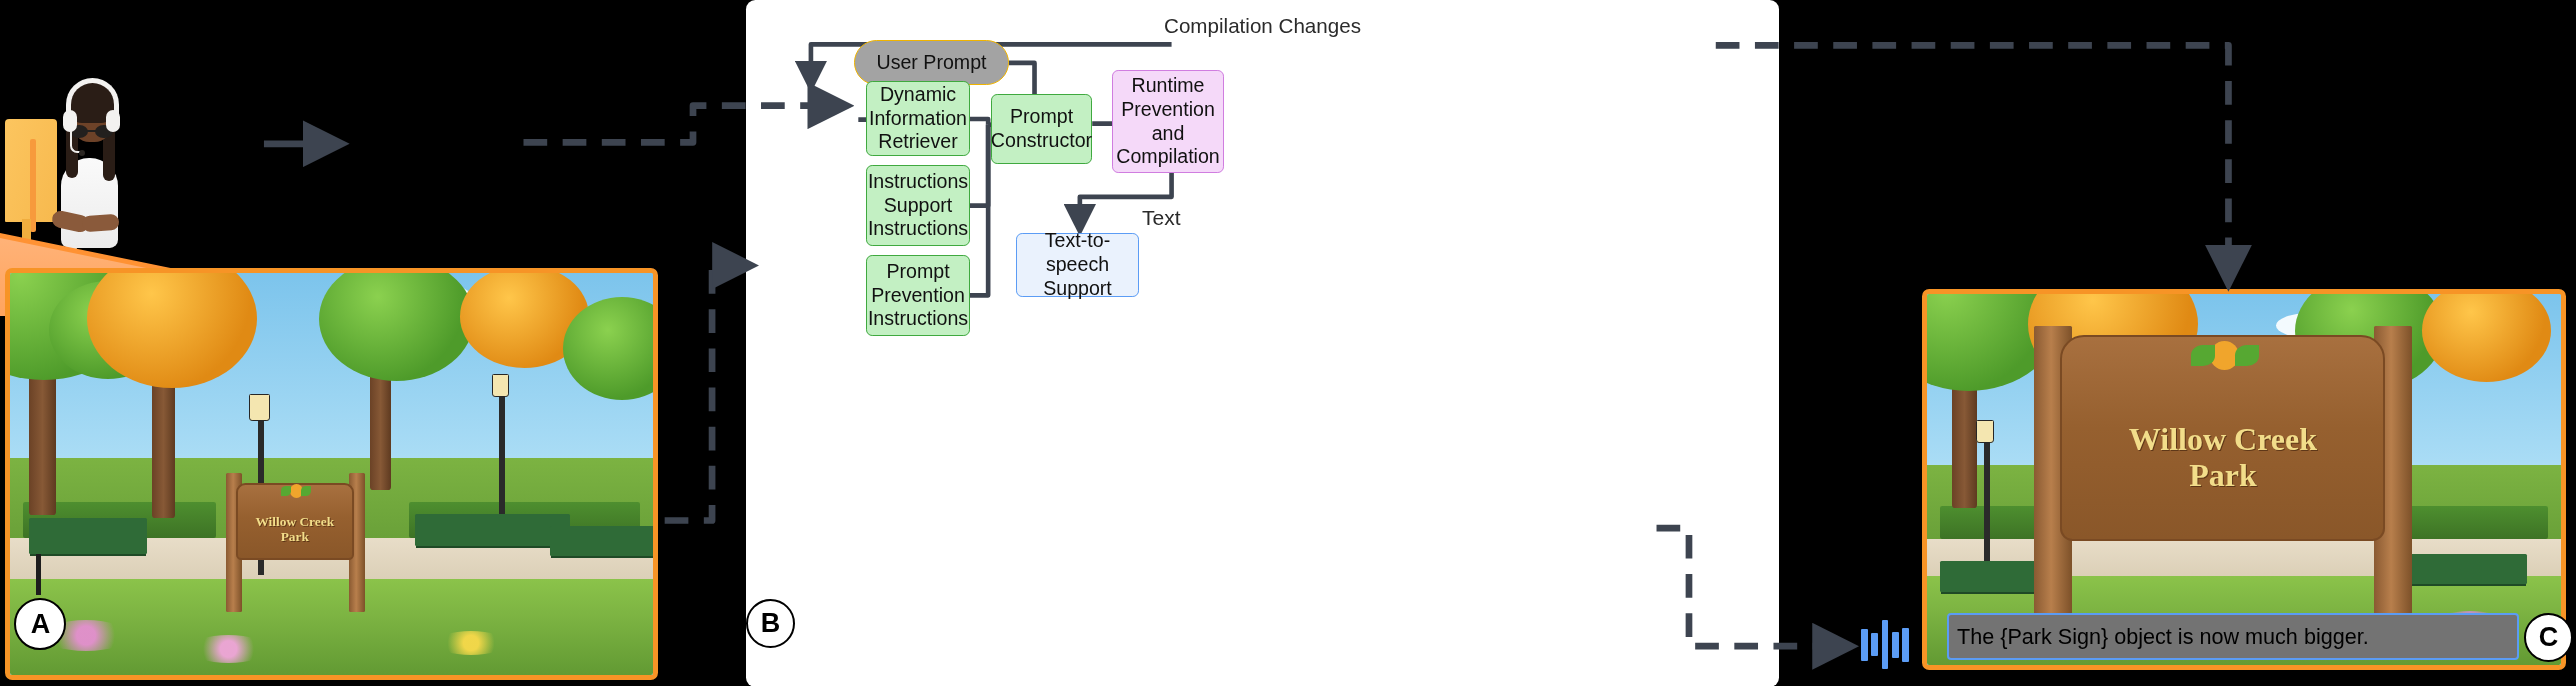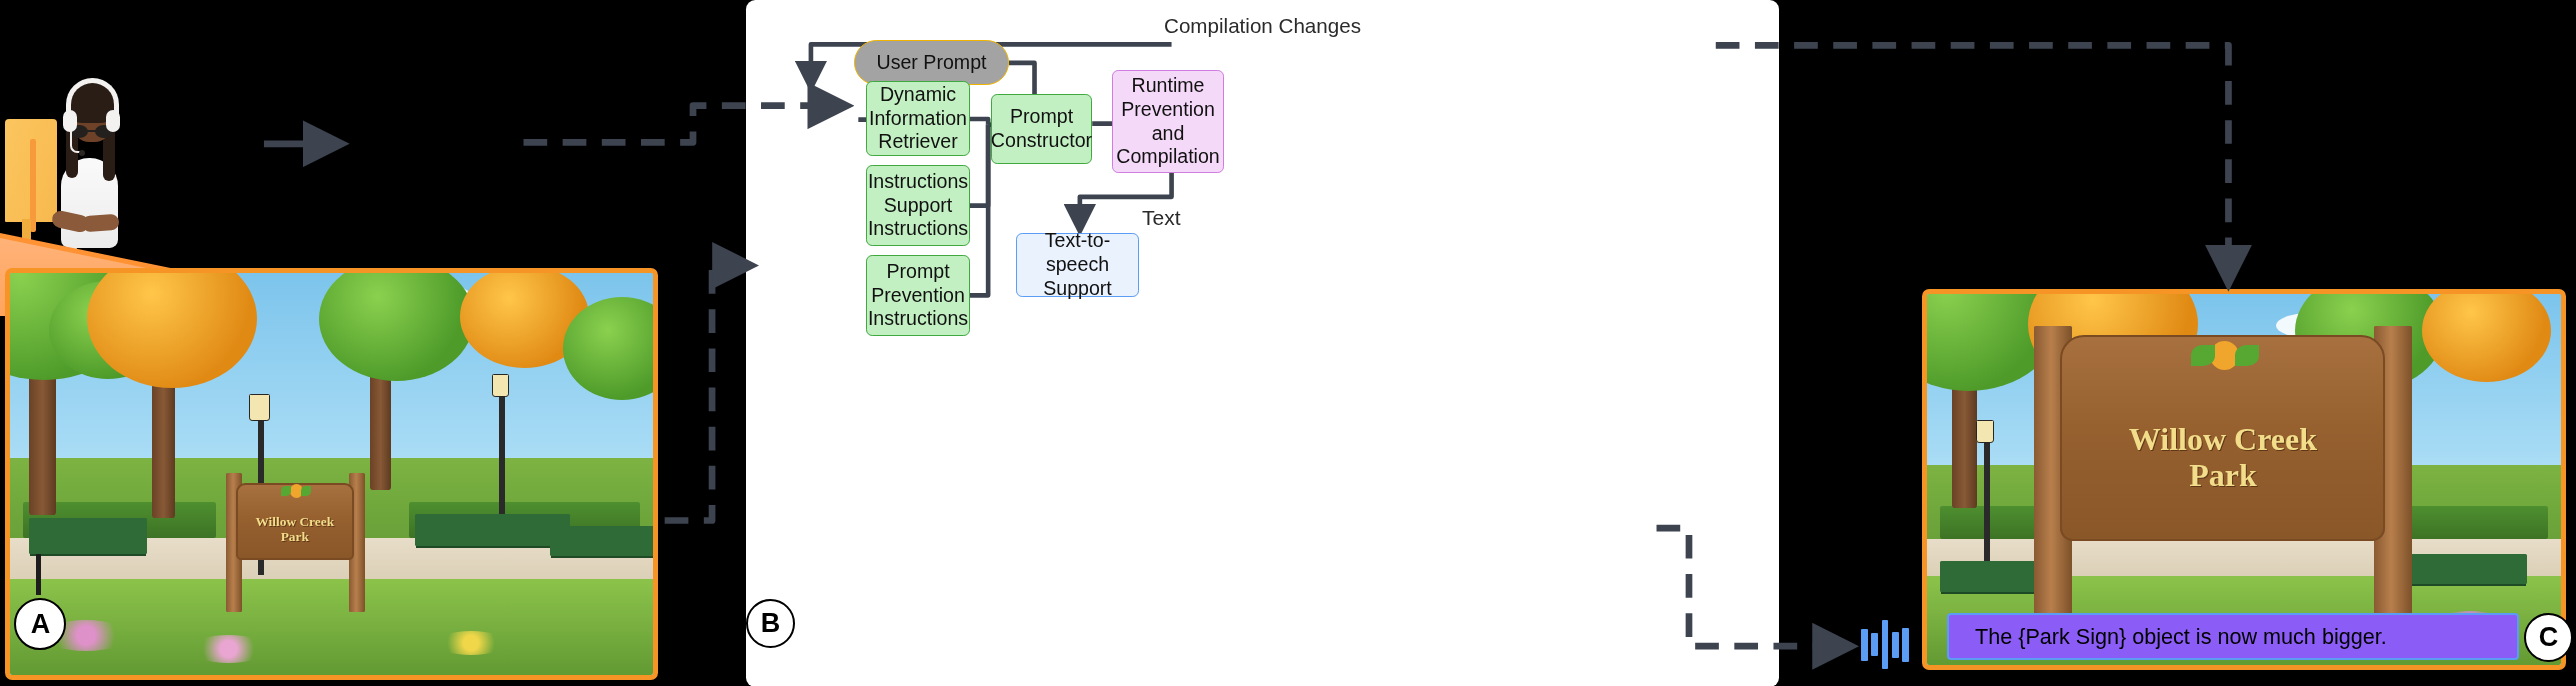--- a/index.html
+++ b/index.html
@@ -195,22 +195,22 @@
   .edge-label { position:absolute; font-size:21px; color:#2b2b2b; }
   #label-text { left:396px; top:206px; }
 
   svg.wires { position:absolute; left:0; top:0; width:100%; height:100%; overflow:visible; pointer-events:none; }
 
   
   svg#global-wires { position:absolute; left:0; top:0; width:2585px; height:687px; overflow:visible; z-index:30; }
 
   .caption-box {
     position:absolute; left:1947px; top:613px; width:572px; height:47px;
-    background:#8b5cf6; border:2.6px solid #5b9cf5; border-radius:4.1px;
-    display:flex; align-items:center; padding:0 26px;
+    background:#737373; border:2.6px solid #5b9cf5; border-radius:4.1px;
+    display:flex; align-items:center; padding:0 8px;
     font-size:21.6px; color:#000; z-index:35;
   }
   .waveform { position:absolute; left:1861px; top:616px; width:57px; height:57px; z-index:35; display:flex; align-items:center; gap:3.6px; }
   .wbar { width:6.7px; background:#5b9cf5; border-radius:1px; }
   .wbar.b1 { height:32px; } .wbar.b2 { height:23px; } .wbar.b3 { height:49px; }
   .wbar.b4 { height:26px; } .wbar.b5 { height:34px; }
 </style>
 </head>
 <body>
 

